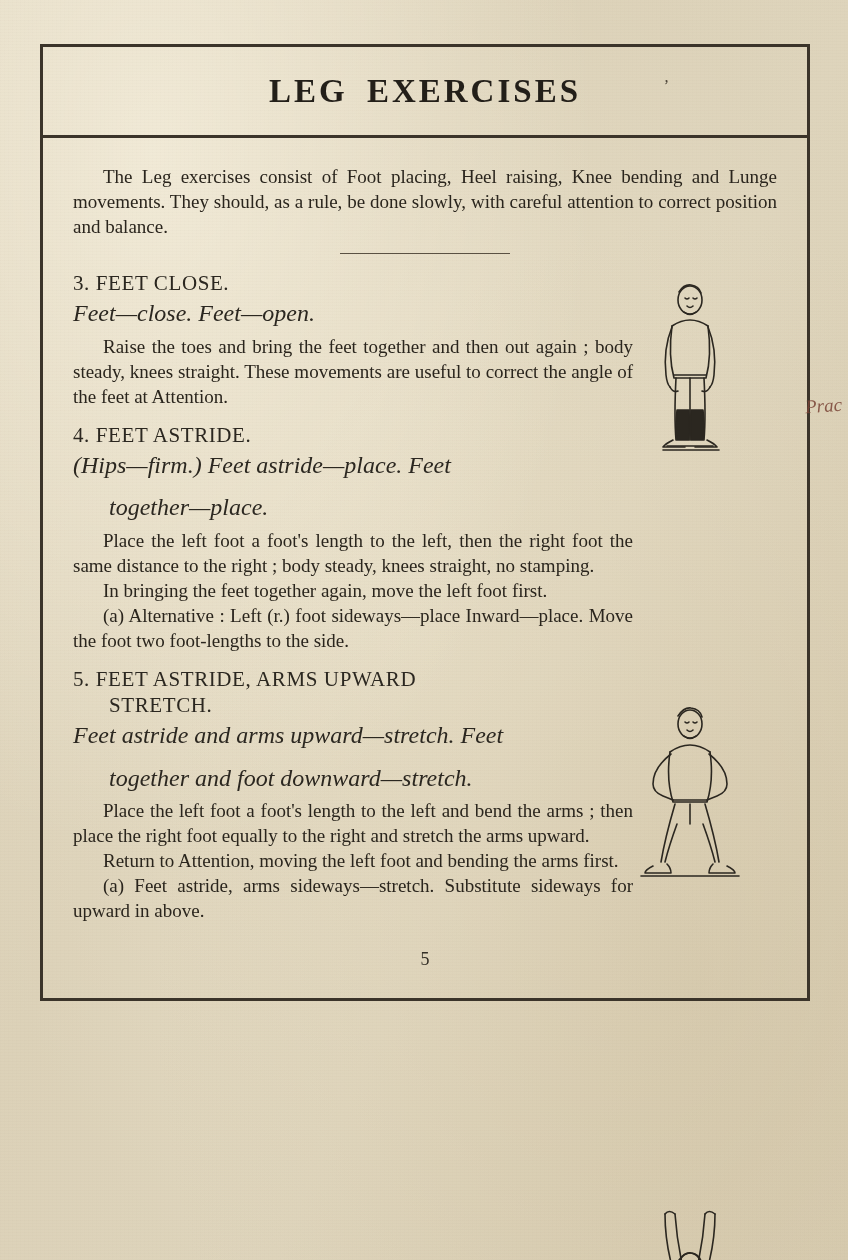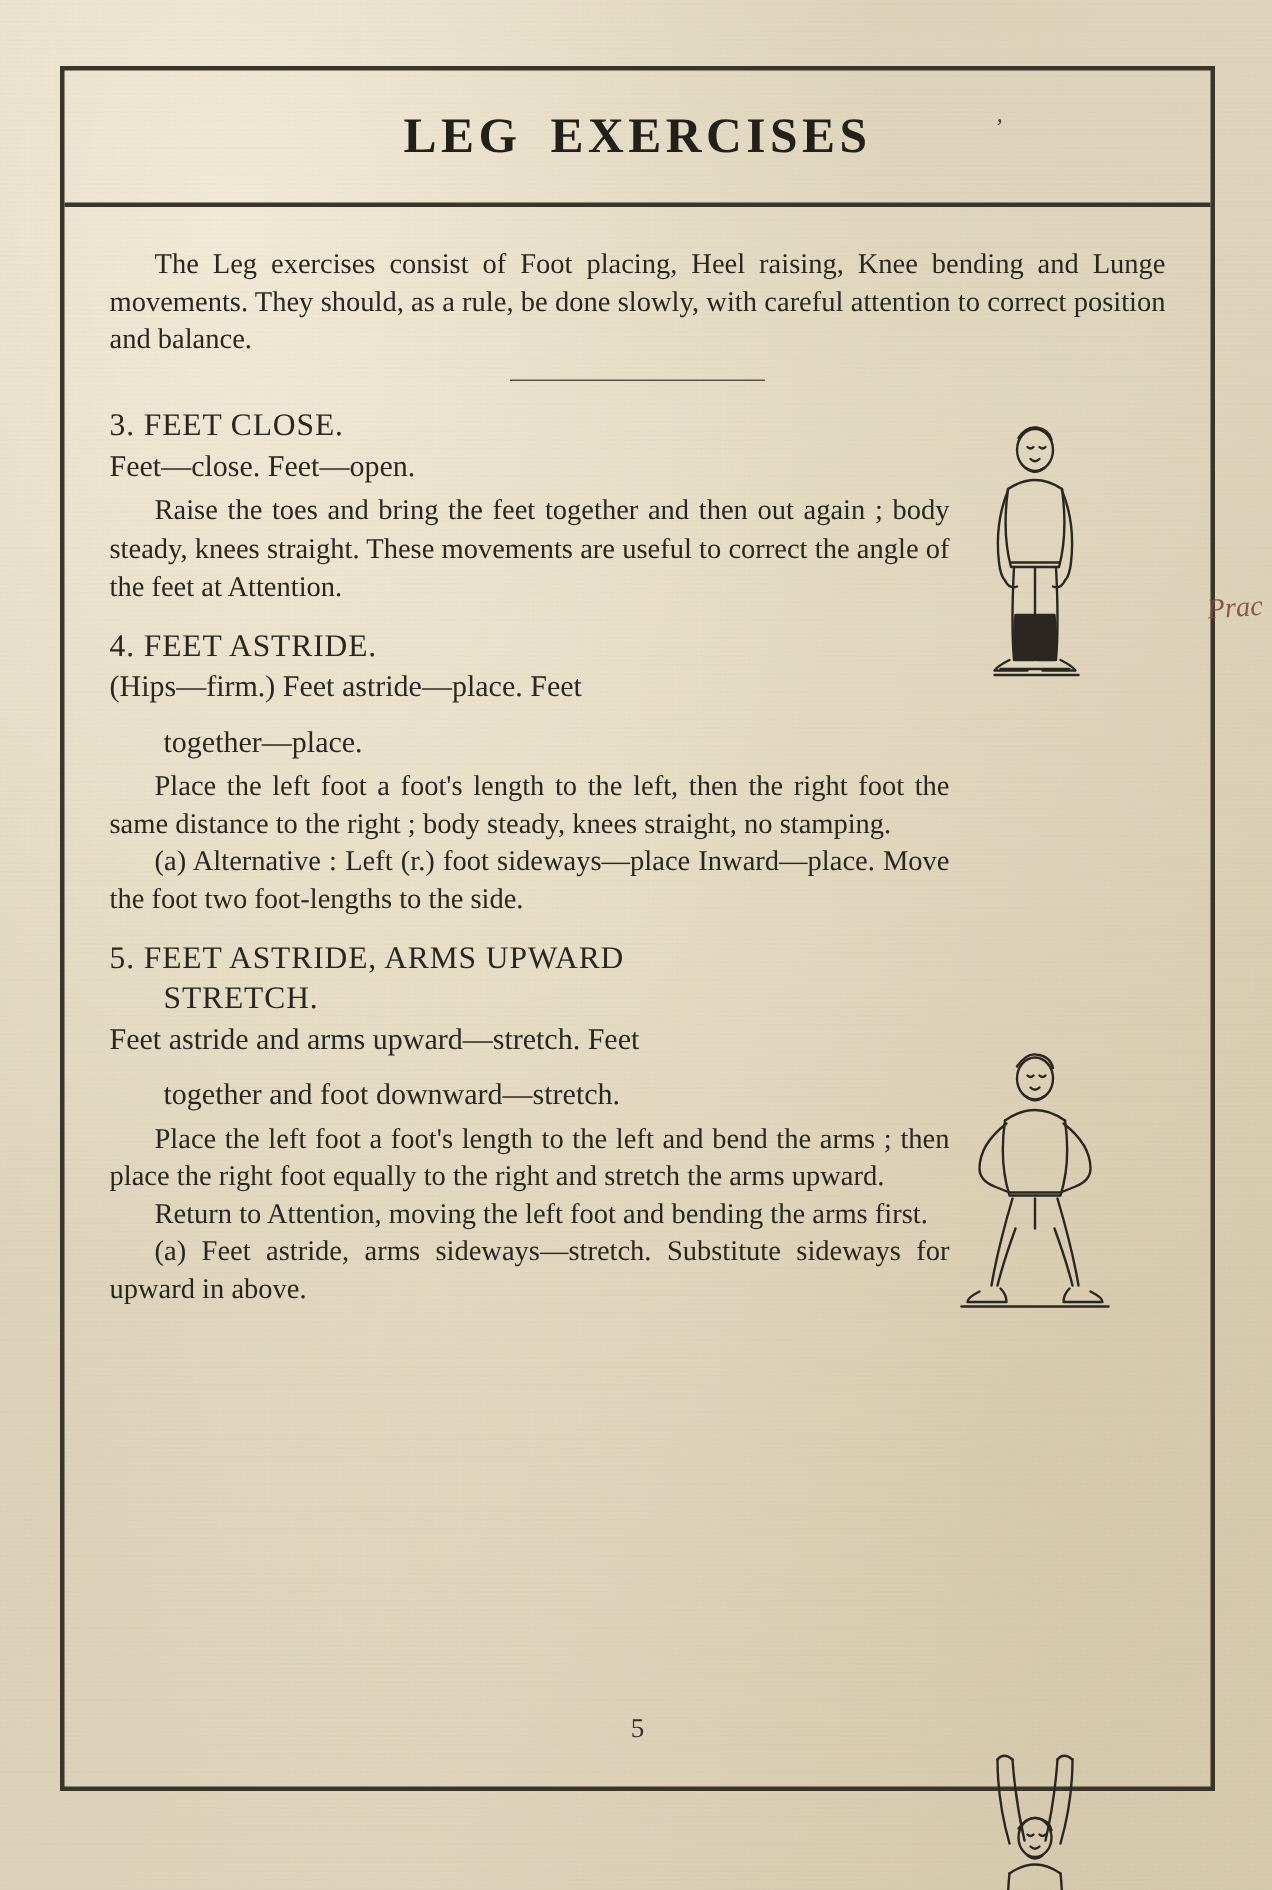--- a/index.html
+++ b/index.html
@@ -33,21 +33,21 @@
     pointer-events: none;
     background-image:
       repeating-linear-gradient(0deg, rgba(120,100,70,0.035) 0px, rgba(120,100,70,0.035) 1px, rgba(255,255,255,0) 1px, rgba(255,255,255,0) 3px),
       repeating-linear-gradient(90deg, rgba(120,100,70,0.03) 0px, rgba(120,100,70,0.03) 1px, rgba(255,255,255,0) 1px, rgba(255,255,255,0) 4px);
   }
   .page {
     position: absolute;
     left: 40px;
     top: 44px;
     width: 770px;
-    height: 1150px;
+    height: 957px;
     border: 3px solid #3b342a;
     box-sizing: border-box;
   }
   .title-band {
     height: 88px;
     border-bottom: 3px solid #3b342a;
     display: flex;
     align-items: center;
     justify-content: center;
     position: relative;
@@ -94,21 +94,22 @@
     font-weight: normal;
     letter-spacing: 0.6px;
     margin: 10px 0 2px 0;
     line-height: 1.25;
   }
   .sec-head .hang {
     display: block;
     padding-left: 36px;
   }
   .cmd {
-    font-size: 20px;
+    font-style: italic;
+    font-size: 24px;
     line-height: 1.3;
     margin-bottom: 4px;
   }
   .cmd .cont {
     display: block;
     padding-left: 36px;
     margin-top: 11px;
   }
   .body-col {
     width: 560px;
@@ -219,20 +220,23 @@
         <div class="sec-head">
           <span>4.</span>
           <span>FEET ASTRIDE.</span>
         </div>
         <div class="cmd">
           <span>(Hips—firm.)     Feet  astride—place.    Feet</span>
           <span class="cont">together—place.</span>
         </div>
         <p class="indent para">
           <span>Place the left foot a foot's length to the left, then the right foot the same distance to the right ; body steady, knees straight, no stamping.</span>
+        </p>
+        <p class="indent para">
+          <span>In bringing the feet together again, move the left foot first.</span>
         </p>
         <p class="indent para gap">
           <span>(a) Alternative :  Left (r.) foot sideways—place Inward—place.   Move the foot two foot-lengths to the side.</span>
         </p>
       </div>
       <div class="figure fig2">
         <svg width="150" height="210" viewBox="0 0 150 210" aria-hidden="true">
           <g fill="none" stroke="#2b2720" stroke-width="1.6" stroke-linecap="round" stroke-linejoin="round">
             <ellipse cx="75" cy="24" rx="12" ry="14"></ellipse>
             <path d="M63 16 q6 -9 13 -8 q9 1 11 9"></path>

